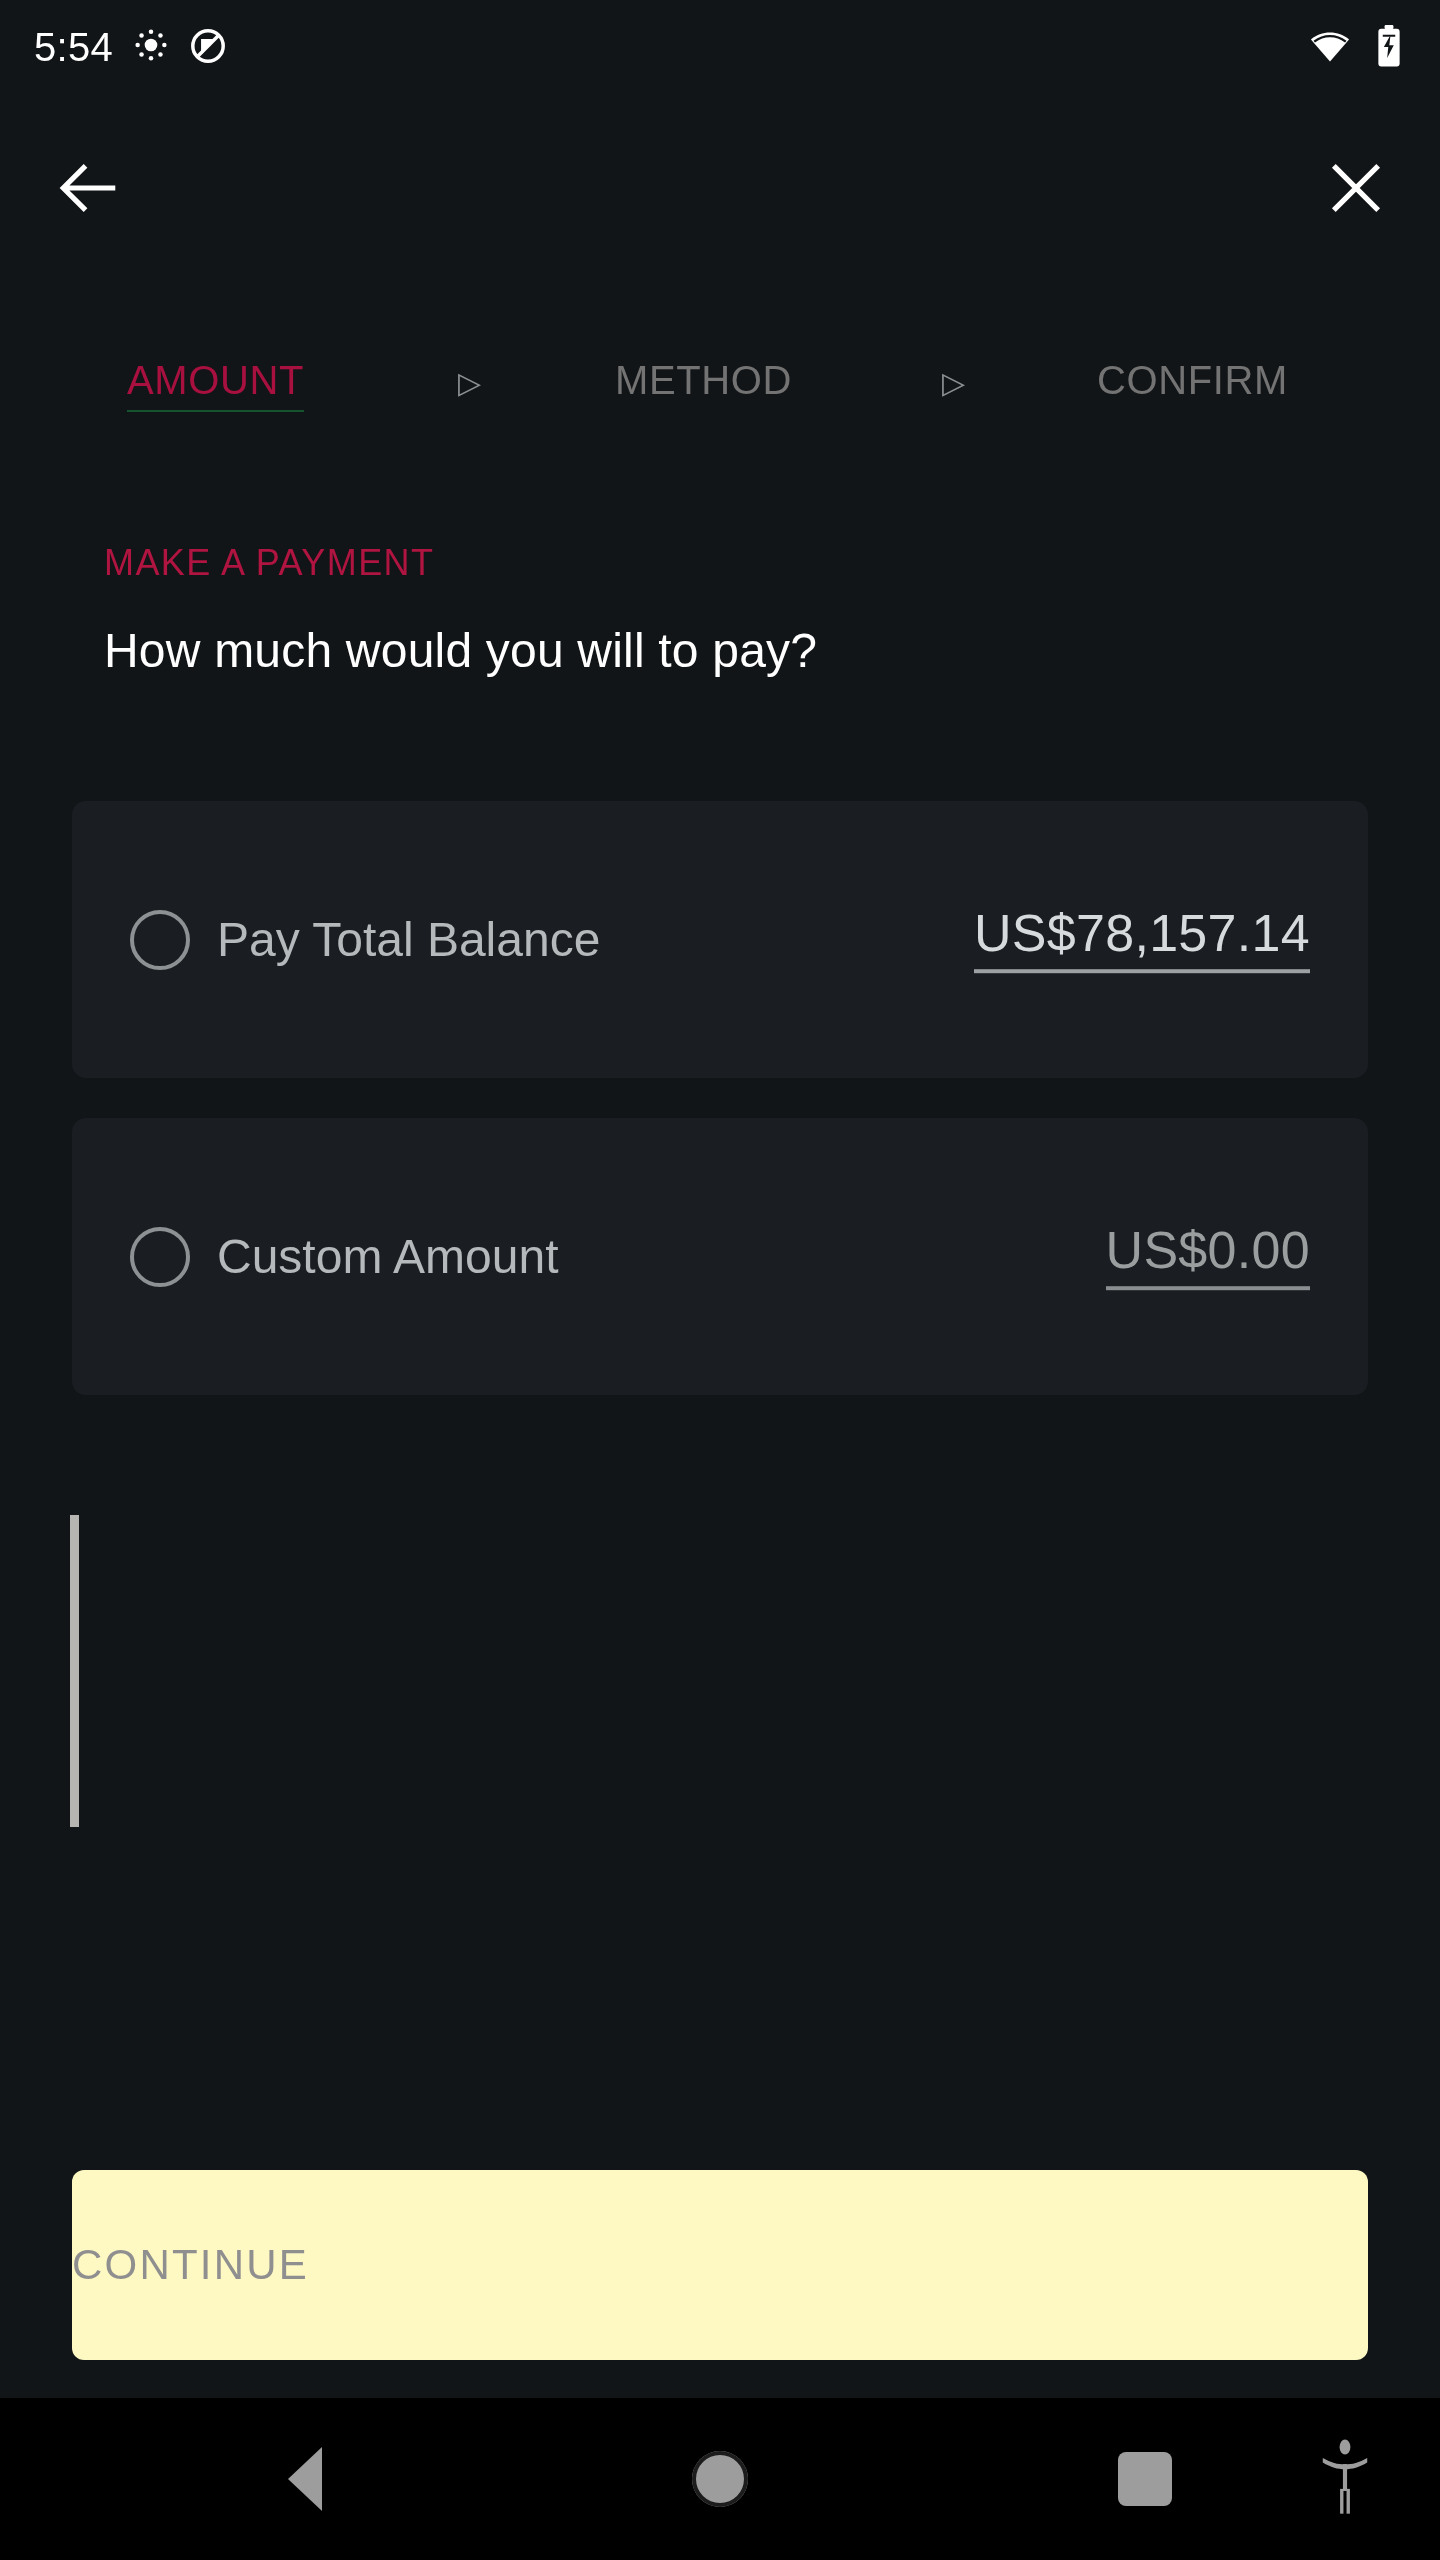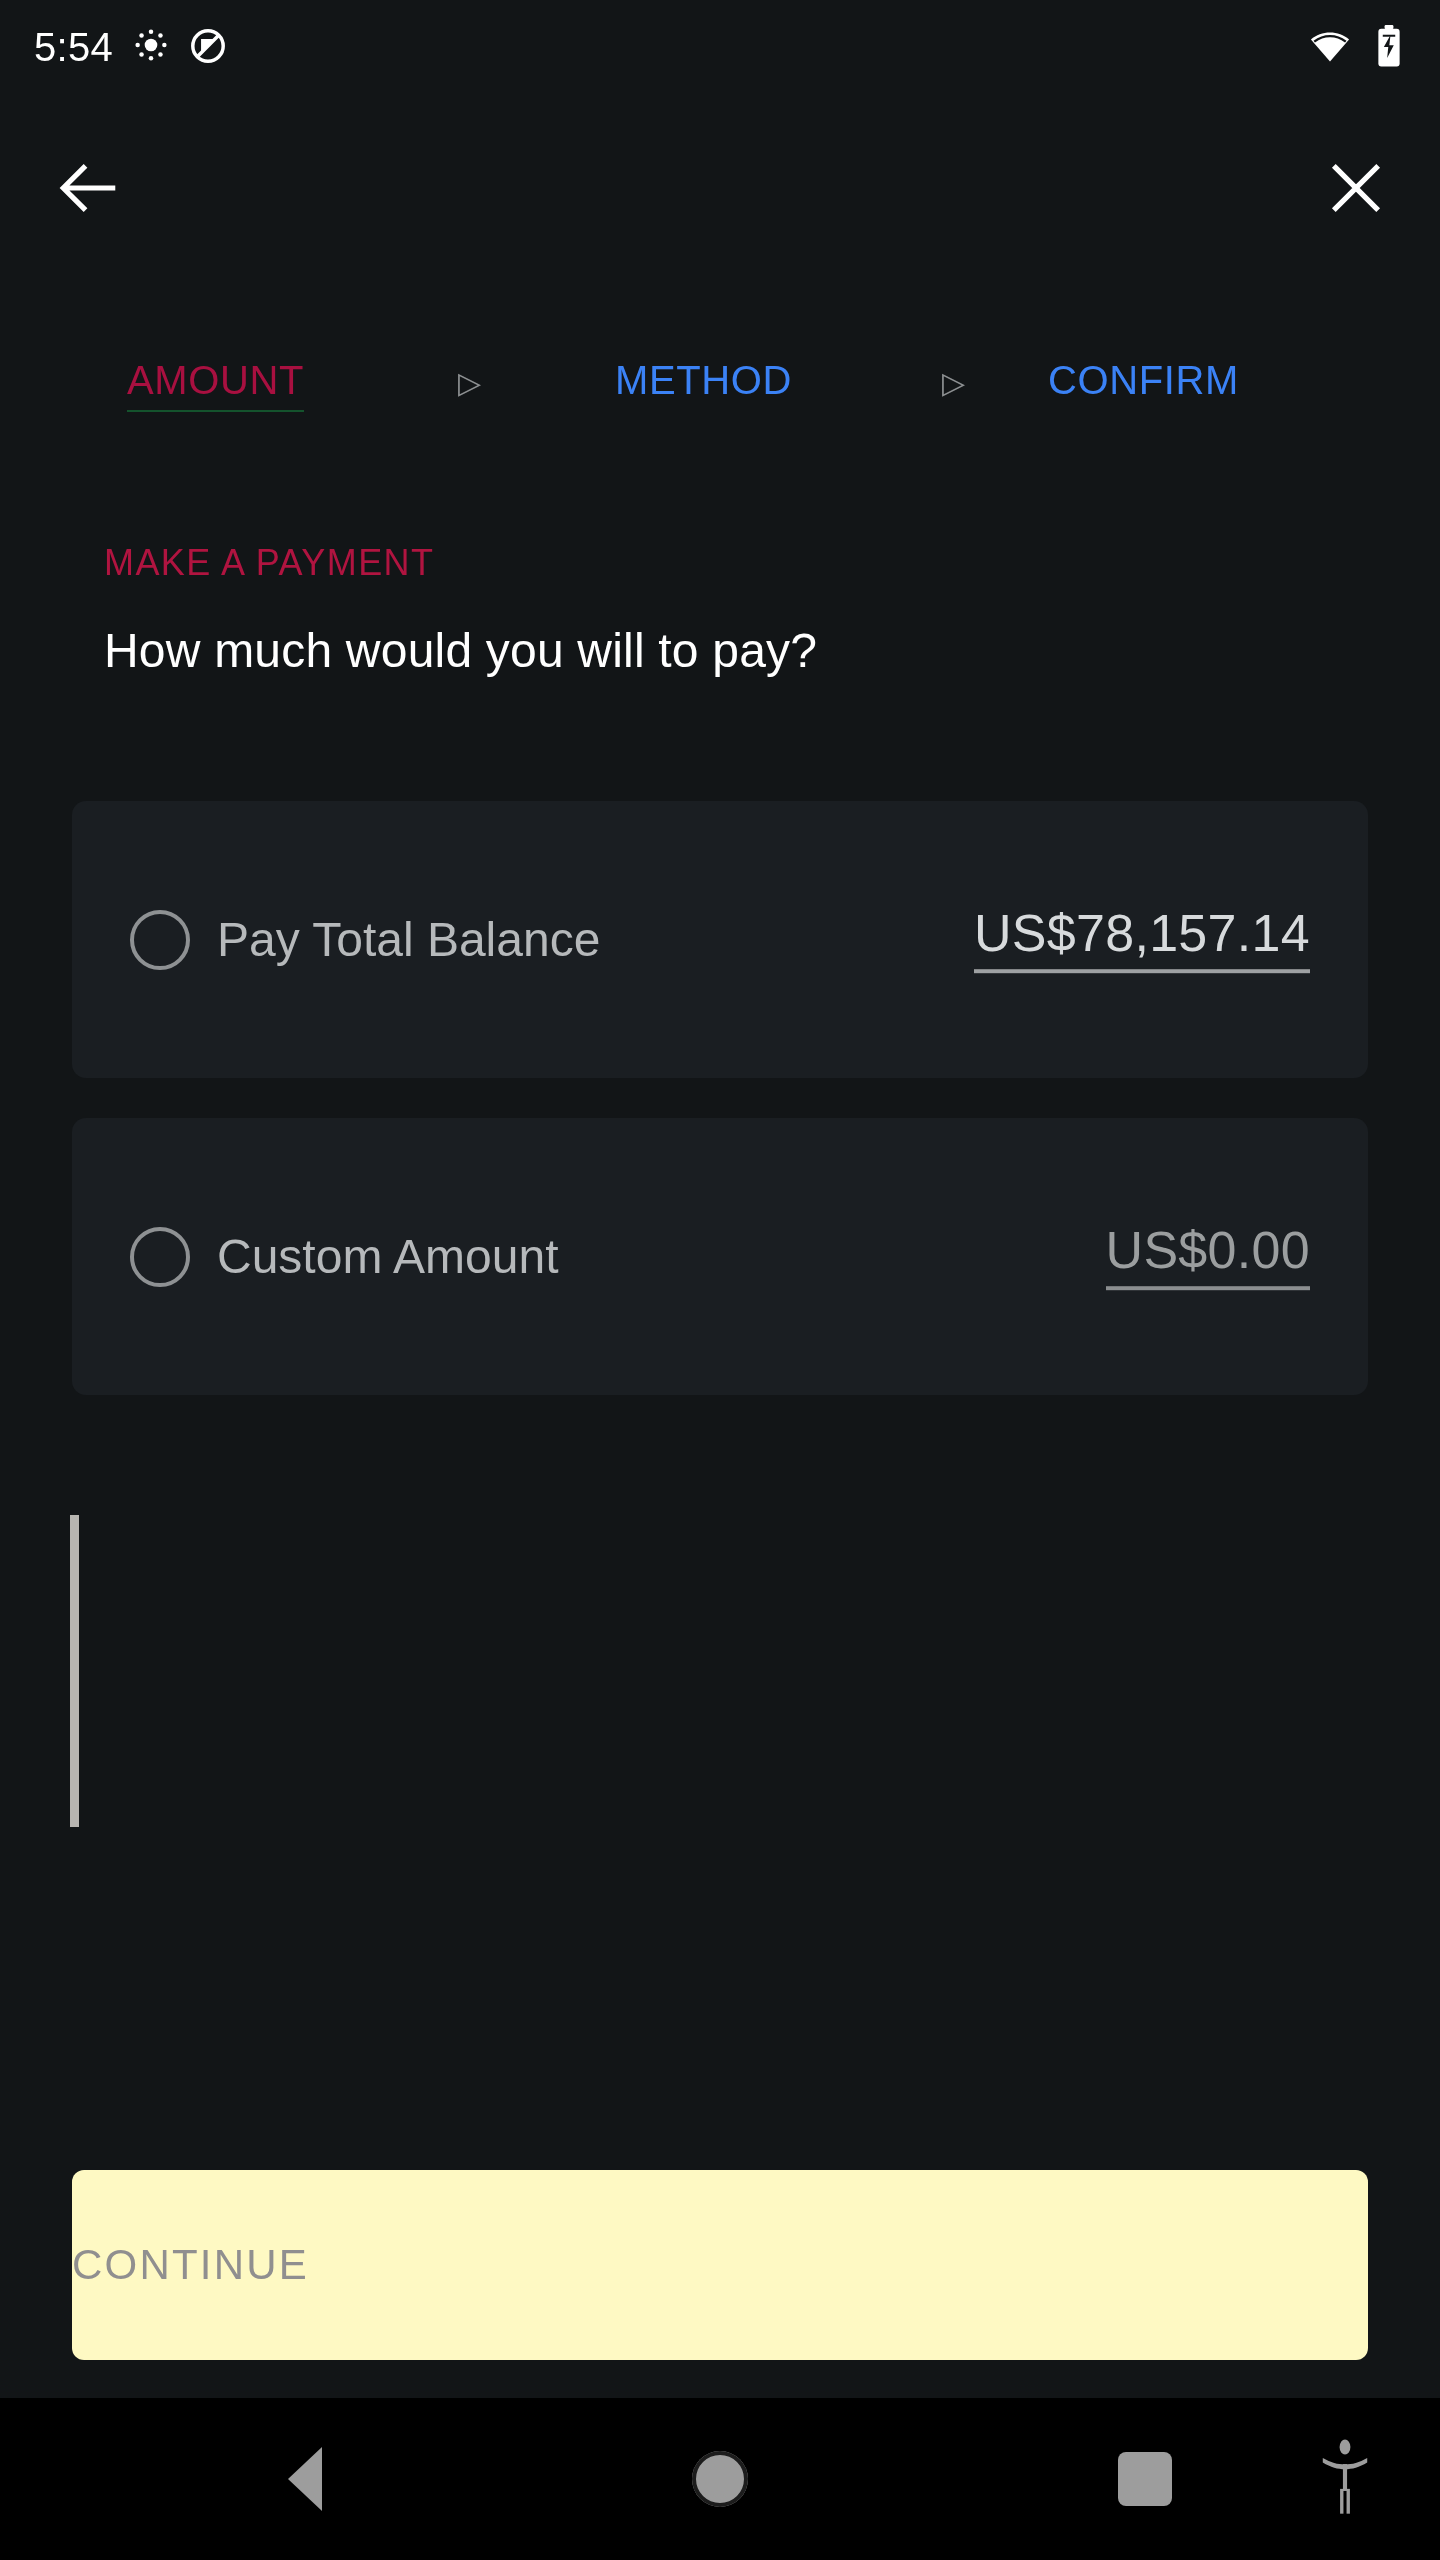--- a/index.html
+++ b/index.html
@@ -46,31 +46,31 @@
     cursor:pointer;
   }
 
   
   #stepper {
     position:absolute; top:340px; left:0; width:1440px; height:90px;
     display:flex; align-items:center;
   }
   .step {
     font-size:40px; letter-spacing:0.6px; line-height:1;
-    color:#3b82f6; white-space:nowrap; cursor:pointer;
+    color:#737373; white-space:nowrap; cursor:pointer;
     padding-bottom:6px;
   }
   .step.active {
     color:#a81040;
     border-bottom:2px solid #14532d;
     padding-bottom:10px;
   }
   #step-amount { position:absolute; left:127px; top:20px; }
   #step-method { position:absolute; left:615px; top:20px; }
-  #step-confirm{ position:absolute; left:1048px; top:20px;text-align:right; }
+  #step-confirm{ position:absolute; left:1097px; top:20px;text-align:right; }
   .step-sep {
     position:absolute; top:28px;
     font-size:30px; color:#8d9092; line-height:1; user-select:none;
   }
   #step-sep-1 { left:458px; }
   #step-sep-2 { left:942px; }
 
   
   #eyebrow {
     position:absolute; left:104px; top:545px;

